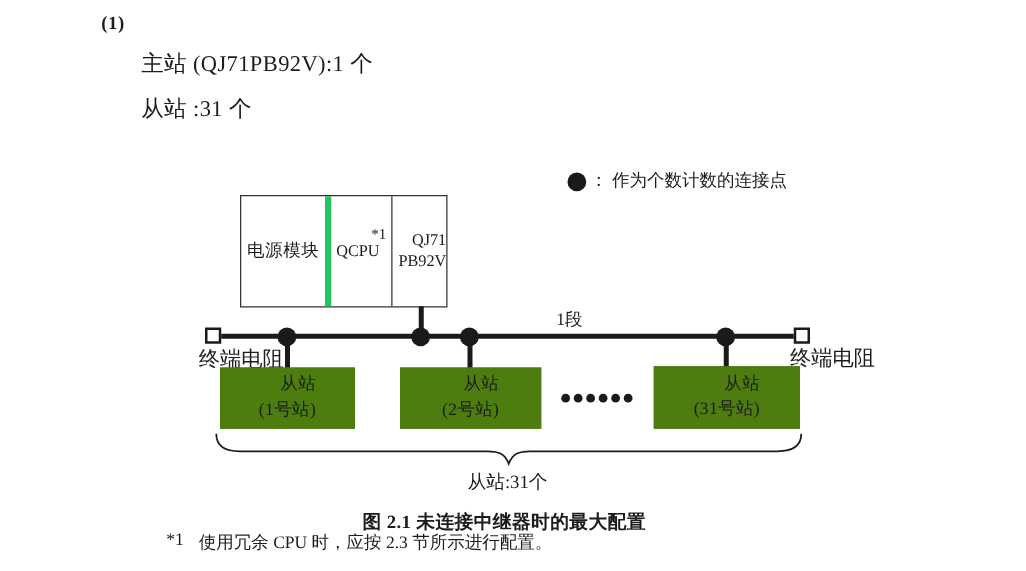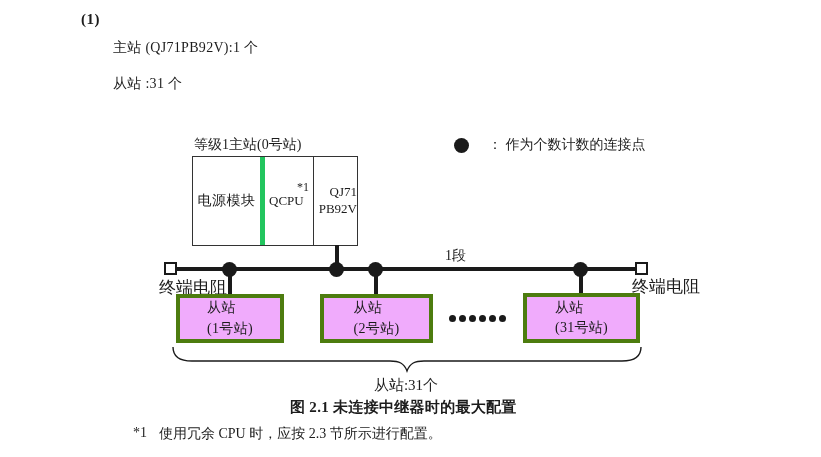--- a/index.html
+++ b/index.html
@@ -20,21 +20,21 @@
   
   .heading {
     left: 81px; top: 11px;
     display: flex; gap: 10px;
     font-size: 15px; font-weight: bold;
     letter-spacing: 0.5px;
     white-space: pre;
   }
   .spec-line {
     left: 113px;
-    font-size: 14px;
+    font-size: 18px;
     letter-spacing: 0.3px;
     white-space: pre;
   }
   .spec-1 { top: 39px; }
   .spec-2 { top: 75px; }
 
   
   .master-label {
     left: 194px; top: 136px;
     font-size: 14px;
@@ -72,21 +72,21 @@
     display: flex; flex-direction: column; justify-content: center;
     padding-left: 4px;
     font-size: 13px;
     line-height: 1.3;
     white-space: pre-line;
     text-align: right;
   }
 
   .legend {
     left: 454px; top: 135px;
-    display: flex; align-items: center; gap: 19px;
+    display: flex; align-items: center; gap: 3px;
     height: 20px;
   }
   .legend-dot {
     width: 15px; height: 15px;
     background: #1a1a1a; border-radius: 50%;
     flex: 0 0 auto;
   }
   .legend-text {
     font-size: 14px;
     white-space: pre;
@@ -123,24 +123,24 @@
   .dot-3 { left: 368px; }
   .dot-4 { left: 573px; }
 
   .vline { width: 4px; background: #1a1a1a; }
   .vline-master { left: 335px; top: 245px; height: 22px; }
   .vline-s1 { left: 228px; top: 271px; height: 24px; }
   .vline-s2 { left: 374px; top: 271px; height: 24px; }
   .vline-s3 { left: 579px; top: 271px; height: 23px; }
 
   .slave-box {
-    border: 4px solid #4d7c0f;
-    background: #f0abfc;
+    border: 1px solid #4d7c0f;
+    background: #4d7c0f;
     display: flex; align-items: center; justify-content: center;
-    text-align: left;
+    text-align: right;
     font-size: 14px;
     line-height: 1.45;
     white-space: pre-line;
     letter-spacing: 0.3px;
   }
   .slave-1 { left: 176px; top: 294px; width: 108px; height: 49px; }
   .slave-2 { left: 320px; top: 294px; width: 113px; height: 49px; }
   .slave-3 { left: 523px; top: 293px; width: 117px; height: 50px; }
 
   .ellipsis {
@@ -155,21 +155,21 @@
   .brace-svg { left: 172px; top: 346px; }
   .slave-count-label {
     left: 326px; top: 376px;
     width: 160px;
     text-align: center;
     font-size: 15px;
     white-space: pre;
   }
 
   .caption {
-    left: 290px; top: 398px;
+    left: 290px; top: 408px;
     font-size: 15px; font-weight: bold;
     letter-spacing: 0.3px;
     white-space: pre;
   }
   .footnote {
     left: 133px; top: 425px;
     display: flex; gap: 12px;
     font-size: 14px;
     white-space: pre;
   }
@@ -178,21 +178,20 @@
 <body>
 
 <div class="page">
 
   <div class="abs heading">
     <span>(1)</span>
   </div>
   <div class="abs spec-line spec-1">主站 (QJ71PB92V):1 个</div>
   <div class="abs spec-line spec-2">从站 :31 个</div>
 
-  <div class="abs master-label">等级1主站(0号站)</div>
 
   <div class="abs master-box">
     <div class="m-cell cell-power">电源模块</div>
     <div class="m-cell cell-cpu">
       <span class="cpu-note">*1</span>
       <span class="cpu-text">QCPU</span>
     </div>
     <div class="m-cell cell-pb">QJ71
 PB92V</div>
   </div>

